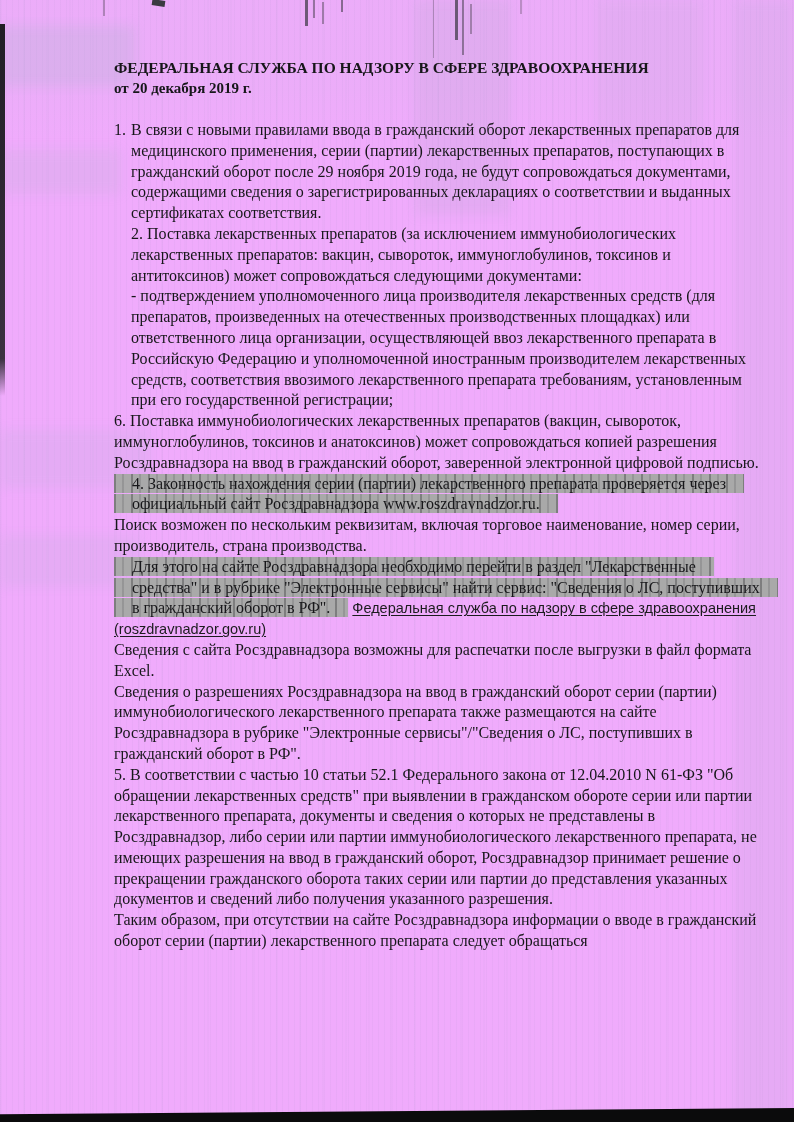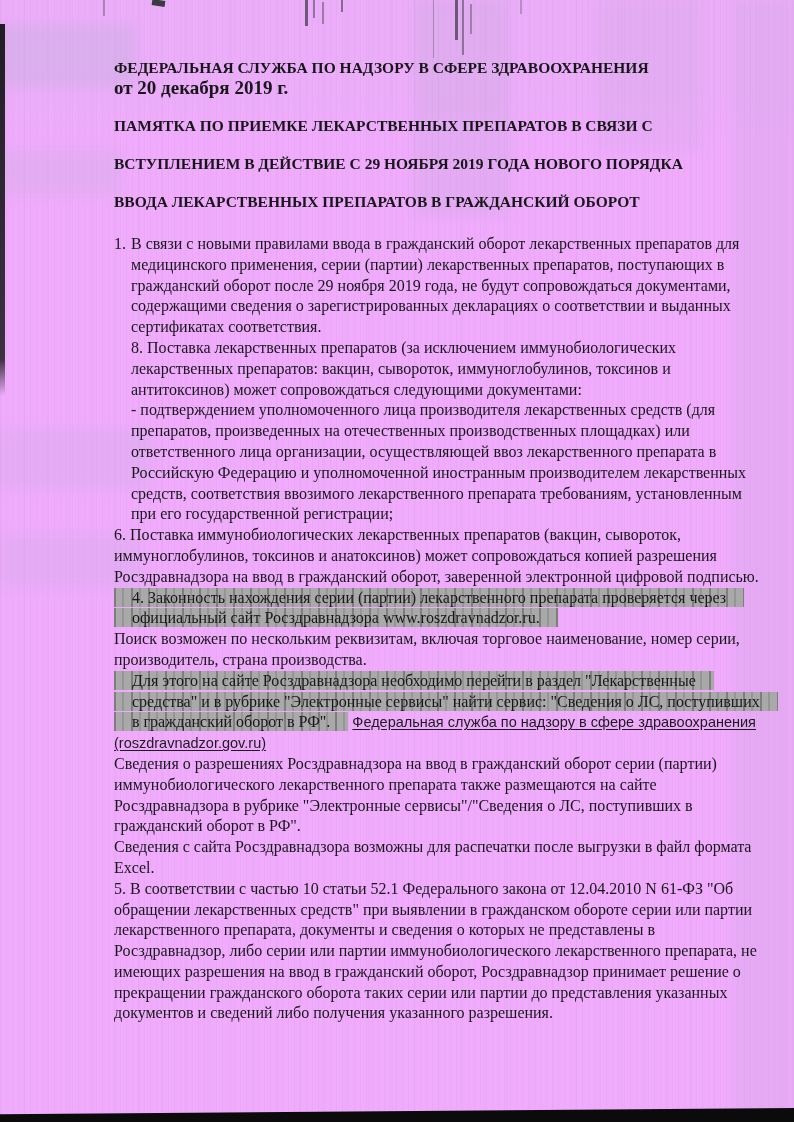--- a/index.html
+++ b/index.html
@@ -44,21 +44,21 @@
     position:absolute; left:0; top:24px; width:5px; height:372px; pointer-events:none;
     background:linear-gradient(180deg, rgba(22,22,26,.95), rgba(28,28,32,.85) 90%, rgba(28,28,32,0));
   }
   .bottom-band {
     position:absolute; left:-8px; bottom:-7px; width:820px; height:18px;
     background:#0b0b0c; transform:rotate(-0.45deg); pointer-events:none;
   }
   
   .doc { position:absolute; left:114px; top:58px; width:646px; }
   .org-line  { font-weight:bold; font-size:15.5px; line-height:20px; }
-  .date-line { font-weight:bold; font-size:19px; line-height:20px; margin-bottom:12px; }
+  .date-line { font-weight:bold; font-size:15px; line-height:20px; margin-bottom:12px; }
   .title-line{ font-weight:bold; font-size:15.5px; line-height:20px; margin-top:18px; }
   .body { margin-top:22px; font-size:16px; line-height:20.8px; }
   .body p { margin:0; }
   .block-a { position:relative; padding-left:17px; }
   .list-marker { position:absolute; left:0; top:0; }
   .hl {
     background-color:#a9a9a9;
     background-image:
       repeating-linear-gradient(90deg, rgba(25,25,28,.30) 0 2px, transparent 2px 8px, rgba(60,60,65,.18) 8px 10px, transparent 10px 17px);
     box-decoration-break:clone; -webkit-box-decoration-break:clone;
@@ -98,40 +98,36 @@
   <div class="scr s10"></div>
   <div class="scr s11"></div>
   <div class="left-strip"></div>
   <div class="bottom-band"></div>
 
   <div class="doc">
 
     <div class="org-line">ФЕДЕРАЛЬНАЯ СЛУЖБА ПО НАДЗОРУ В СФЕРЕ ЗДРАВООХРАНЕНИЯ</div>
     <div class="date-line">от 20 декабря 2019 г.</div>
 
-    <div>
-      <div class="title-line">ПАМЯТКА ПО ПРИЕМКЕ ЛЕКАРСТВЕННЫХ ПРЕПАРАТОВ В СВЯЗИ С</div>
-      <div class="title-line">ВСТУПЛЕНИЕМ В ДЕЙСТВИЕ С 29 НОЯБРЯ 2019 ГОДА НОВОГО ПОРЯДКА</div>
-      <div class="title-line">ВВОДА ЛЕКАРСТВЕННЫХ ПРЕПАРАТОВ В ГРАЖДАНСКИЙ ОБОРОТ</div>
-    </div>
 
     <div class="body">
 
       <div class="block-a">
         <span class="list-marker">1.</span>
         <p>В связи с новыми правилами ввода в гражданский оборот лекарственных препаратов для медицинского применения, серии (партии) лекарственных препаратов, поступающих в гражданский оборот после 29 ноября 2019 года, не будут сопровождаться документами, содержащими сведения о зарегистрированных декларациях о соответствии и выданных сертификатах соответствия.</p>
-        <p>8. Поставка лекарственных препаратов (за исключением иммунобиологических лекарственных препаратов: вакцин, сывороток, иммуноглобулинов, токсинов и антитоксинов) может сопровождаться следующими документами:</p>
+        <p>2. Поставка лекарственных препаратов (за исключением иммунобиологических лекарственных препаратов: вакцин, сывороток, иммуноглобулинов, токсинов и антитоксинов) может сопровождаться следующими документами:</p>
         <p>- подтверждением уполномоченного лица производителя лекарственных средств (для препаратов, произведенных на отечественных производственных площадках) или ответственного лица организации, осуществляющей ввоз лекарственного препарата в Российскую Федерацию и уполномоченной иностранным производителем лекарственных средств, соответствия ввозимого лекарственного препарата требованиям, установленным при его государственной регистрации;</p>
       </div>
 
       <div class="block-b">
         <p>6. Поставка иммунобиологических лекарственных препаратов (вакцин, сывороток, иммуноглобулинов, токсинов и анатоксинов) может сопровождаться копией разрешения Росздравнадзора на ввод в гражданский оборот, заверенной электронной цифровой подписью.</p>
         <p><span class="hl">4. Законность нахождения серии (партии) лекарственного препарата проверяется через официальный сайт Росздравнадзора www.roszdravnadzor.ru.</span></p>
         <p>Поиск возможен по нескольким реквизитам, включая торговое наименование, номер серии, производитель, страна производства.</p>
         <p><span class="hl">Для этого на сайте Росздравнадзора необходимо перейти в раздел "Лекарственные средства" и в рубрике "Электронные сервисы" найти сервис: "Сведения о ЛС, поступивших в гражданский оборот в РФ".</span> <a class="doc-link">Федеральная служба по надзору в сфере здравоохранения (roszdravnadzor.gov.ru)</a></p>
+        <p>Сведения с сайта Росздравнадзора возможны для распечатки после выгрузки в файл формата Excel.</p>
         <p>Сведения о разрешениях Росздравнадзора на ввод в гражданский оборот серии (партии) иммунобиологического лекарственного препарата также размещаются на сайте Росздравнадзора в рубрике "Электронные сервисы"/"Сведения о ЛС, поступивших в гражданский оборот в РФ".</p>
-        <p>Сведения с сайта Росздравнадзора возможны для распечатки после выгрузки в файл формата Excel.</p>
         <p>5. В соответствии с частью 10 статьи 52.1 Федерального закона от 12.04.2010 N 61-ФЗ "Об обращении лекарственных средств" при выявлении в гражданском обороте серии или партии лекарственного препарата, документы и сведения о которых не представлены в Росздравнадзор, либо серии или партии иммунобиологического лекарственного препарата, не имеющих разрешения на ввод в гражданский оборот, Росздравнадзор принимает решение о прекращении гражданского оборота таких серии или партии до представления указанных документов и сведений либо получения указанного разрешения.</p>
+        <p>Таким образом, при отсутствии на сайте Росздравнадзора информации о вводе в гражданский оборот серии (партии) лекарственного препарата следует обращаться</p>
       </div>
 
     </div>
   </div>
 </div>
 
 </body></html>

